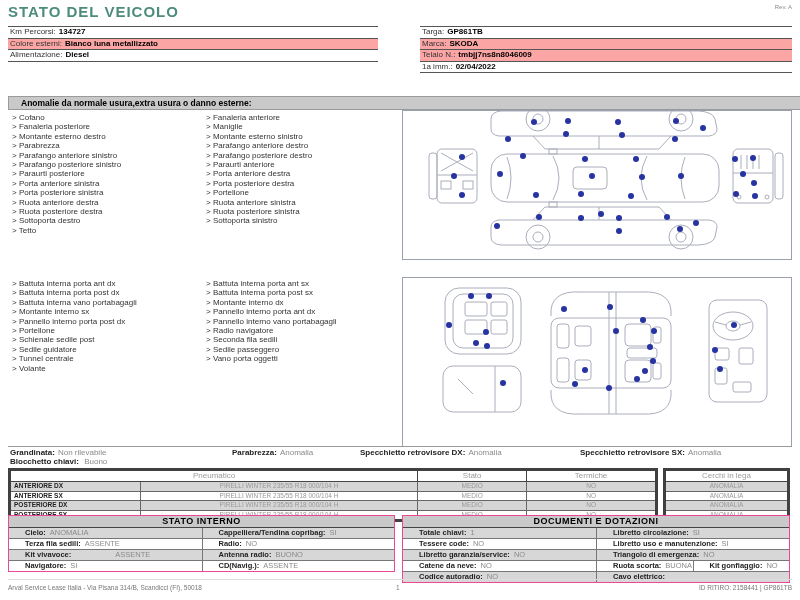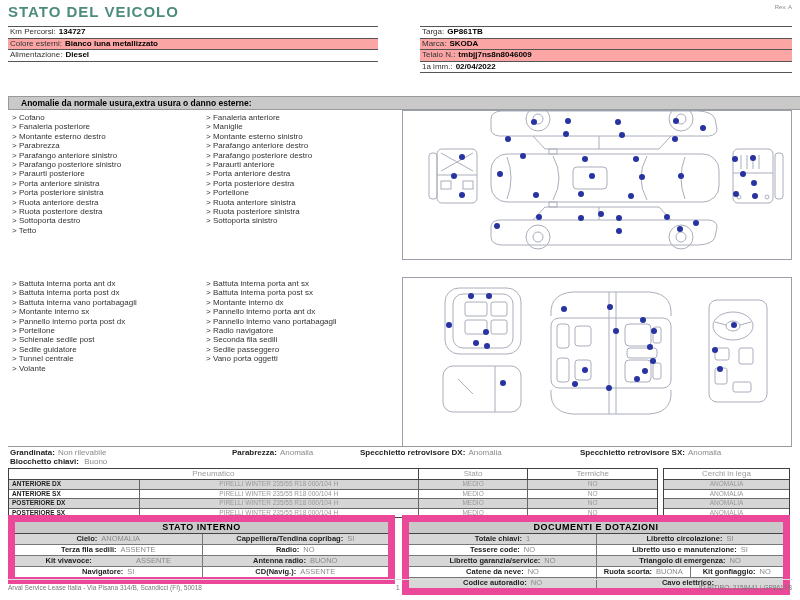--- a/index.html
+++ b/index.html
@@ -35,41 +35,41 @@
   .hr-line{left:8px;width:784px;height:0;border-top:1px solid #999;}
   .sum-item{position:absolute;font-size:8px;white-space:nowrap;}
   .sum-item b{color:#222;}
   .sum-item .val{color:#8a8a8a;margin-left:3px;}
   #summary-line1 .sum-item:nth-child(1){left:10px;}
   #summary-line1 .sum-item:nth-child(2){left:232px;}
   #summary-line1 .sum-item:nth-child(3){left:360px;}
   #summary-line1 .sum-item:nth-child(4){left:572px;margin-left:8px;}
 
   
-  .ttable{border:1px solid #404040;box-sizing:border-box;background:#fff;}
+  .ttable{border:3px solid #404040;box-sizing:border-box;background:#fff;}
   .thead{display:flex;height:10px;border-bottom:1px solid #444;}
   .thcell{font-size:8px;line-height:10px;text-align:center;color:#9b9b9b;box-sizing:border-box;
           white-space:nowrap;overflow:hidden;}
   .thcell+.thcell{border-left:1px solid #444;}
   .trow{display:flex;height:8.5px;border-bottom:1px solid #666;}
   .trow:last-child{border-bottom:none;}
   .trow.stripe{background:#d6d6d6;}
   .tcell{font-size:6.5px;line-height:8.5px;text-align:center;color:#999;box-sizing:border-box;
          white-space:nowrap;overflow:hidden;}
   .tcell+.tcell{border-left:1px solid #666;}
   .tcell.pos{font-weight:bold;color:#222;text-align:left;padding-left:3px;}
 
   
-  .kvtable{border:7px solid #ec4899;box-sizing:border-box;background:#fff;}
+  .kvtable{border:1px solid #ec4899;box-sizing:border-box;background:#fff;}
   .kvtitle{height:11px;line-height:11px;background:#c9c9c9;border-bottom:1px solid #444;
            text-align:center;font-size:9px;font-weight:bold;letter-spacing:0.5px;color:#000;}
   .kvrow{display:flex;height:10px;border-bottom:1px solid #777;}
   .kvrow:last-child{border-bottom:none;}
   .kvrow.stripe{background:#d7d7d7;}
-  .kv{display:flex;justify-content:center;box-sizing:border-box;padding:0 3px;
+  .kv{display:flex;justify-content:flex-start;box-sizing:border-box;padding:0 16px;
       font-size:7.5px;line-height:10px;overflow:hidden;}
   .kv+.kv{border-left:1px solid #777;}
   .kv .lbl{font-weight:bold;color:#222;white-space:nowrap;}
   .kv .val{color:#8a8a8a;white-space:nowrap;margin-left:4px;}
 
   
   .footline{left:8px;width:784px;border-top:1px solid #ddd;}
   .footer-text{font-size:6.5px;color:#777;white-space:nowrap;}
 </style>
 </head>

